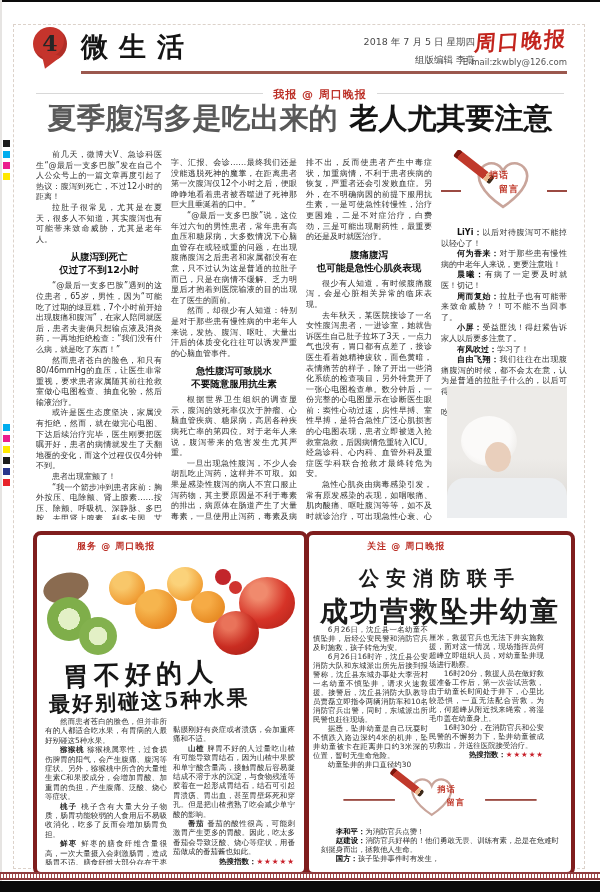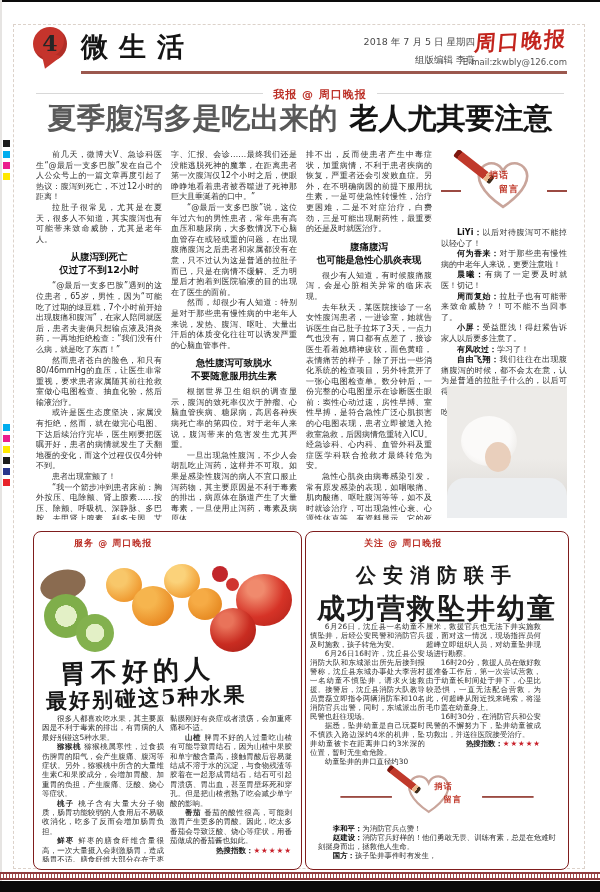--- a/index.html
+++ b/index.html
@@ -36,21 +36,21 @@
   .kick{position:absolute;width:100%;left:0;text-align:center;font-size:11px;font-weight:bold;
         color:#bc3128;letter-spacing:1px;padding-left:20px;}
   .kick i{font-style:normal;background:#fff;padding:0 10px;}
   #kick-top{top:87px;}
   #headline{position:absolute;left:0;top:99px;width:100%;text-align:center;font-weight:bold;font-size:29px;}
   #hl-gray{color:#595959;} #hl-black{color:#141414;margin-left:12px;}
   
   #top-cols{position:absolute;left:36px;top:150px;width:530px;height:370px;display:flex;gap:9px;}
   .col{flex:0 0 126px;overflow:hidden;font-size:8px;line-height:10.6px;text-align:justify;color:#303030;}
   .col p,.tcol p{margin:0;text-indent:2em;}
-  p.c{text-indent:0 !important;}
+  p.c{text-indent:0 !important;margin-top:8px;}
   .col h4,.tcol h4{margin:5px 0;text-align:center;font-size:9.5px;line-height:13px;white-space:pre-line;
         color:#101010;text-indent:0;}
   p.stars{text-indent:0 !important;text-align:right;color:#1c1c1c;font-weight:bold;}
   p.stars i{font-style:normal;color:#c8202a;letter-spacing:1px;}
   p.cm{text-indent:2em;} p.cm b{color:#111;}
   
   .memo{position:relative;height:78px;}
   .memo .ml{position:absolute;top:40px;height:2px;background:#9b4a42;width:20px;}
   .memo .ml.l{left:0;} .memo .ml.r{right:0;}
   .memo svg{position:absolute;left:30px;top:8px;width:64px;height:52px;}
@@ -65,21 +65,21 @@
   .memo.small .t1{left:102px;top:9px;} .memo.small .t2{left:112px;top:23px;}
   
   #photo{position:absolute;left:447px;top:386px;width:120px;height:132px;overflow:hidden;
          background:linear-gradient(180deg,#edebe8 0 55%,#d9d6d2);}
   #photo .hair{position:absolute;left:14px;top:30px;width:56px;height:50px;border-radius:50%;
          background:radial-gradient(circle at 45% 40%,#fbfaf9 0 55%,#e4e1dd);}
   #photo .face{position:absolute;left:38px;top:56px;width:26px;height:30px;border-radius:50%;background:#e9cfbc;}
   #photo .body{position:absolute;left:0;top:92px;width:120px;height:40px;border-radius:18px 18px 0 0;
          background:#eceef0;}
   
-  .box{position:absolute;top:531px;height:337px;background:#fff;border:1px solid #7f1d1d;border-radius:8px;}
+  .box{position:absolute;top:531px;height:337px;background:#fff;border:4px solid #7f1d1d;border-radius:8px;}
   #box-l{left:33px;width:267px;} #box-r{left:305px;width:262px;}
   .kick2{position:absolute;top:5px;font-size:9px;font-weight:bold;color:#bc3128;letter-spacing:1px;background:#fff;}
   #kick-l{left:40px;} #kick-r{left:58px;}
   #fruits{position:absolute;left:6px;top:16px;width:253px;height:112px;}
   #fruits div{position:absolute;border-radius:50%;}
   .kiwi-s{left:4px;top:46px;width:44px;height:44px;
      background:radial-gradient(circle,#e3f0c6 0 34%,#7fae4a 35% 76%,#5b8636 77%);}
   .kiwi-s2{left:36px;top:66px;width:38px;height:38px;
      background:radial-gradient(circle,#e3f0c6 0 34%,#83b14e 35% 76%,#5b8636 77%);}
   .kiwi-b{left:0;top:22px;width:46px;height:30px;background:#8a6b50;transform:rotate(-14deg);}
@@ -217,21 +217,21 @@
       <div class="apr4"></div>
       <div class="cher1"></div>
       <div class="cher2"></div>
       <div class="tom1"></div>
       <div class="tom2"></div>
     </div>
     <div id="lt1" class="serif">胃不好的人</div>
     <div id="lt2" class="serif">最好别碰这5种水果</div>
     <div id="lcols">
       <div class="tcol" id="lc0">
-          <p>很多人都喜欢吃水果，其主要原因是不利于毒素的排出，有胃病的人最好别碰这5种水果。</p>
+          <p>然而患者苍白的脸色，但并非所有的人都适合吃水果，有胃病的人最好别碰这5种水果。</p>
           <p><b>猕猴桃 </b>猕猴桃属寒性，过食损伤脾胃的阳气，会产生腹痛、腹泻等症状。另外，猕猴桃中所含的大量维生素C和果胶成分，会增加胃酸、加重胃的负担，产生腹痛、泛酸、烧心等症状。</p>
           <p><b>桃子 </b>桃子含有大量大分子物质，肠胃功能较弱的人食用后不易吸收消化，吃多了反而会增加肠胃负担。</p>
           <p><b>鲜枣 </b>鲜枣的膳食纤维含量很高，一次大量摄入会刺激肠胃，造成肠胃不适。膳食纤维大部分存在于枣皮中，枣皮薄而坚硬，边缘很锋利，如果胃</p>
         </div>
       <div class="tcol" id="lc1">
           <p class="c">黏膜刚好有炎症或者溃疡，会加重疼痛和不适。</p>
           <p><b>山楂 </b>脾胃不好的人过量吃山楂有可能导致胃结石，因为山楂中果胶和单宁酸含量高，接触胃酸后容易凝结成不溶于水的沉淀，与食物残渣等胶着在一起形成胃结石，结石可引起胃溃疡、胃出血，甚至胃壁坏死和穿孔。但是把山楂煮熟了吃会减少单宁酸的影响。</p>
           <p><b>番茄 </b>番茄的酸性很高，可能刺激胃产生更多的胃酸。因此，吃太多番茄会导致泛酸、烧心等症状，用番茄做成的番茄酱也如此。</p>
           <p class="stars"><b>热搜指数：</b><i>★★★★★</i></p>
         </div>

